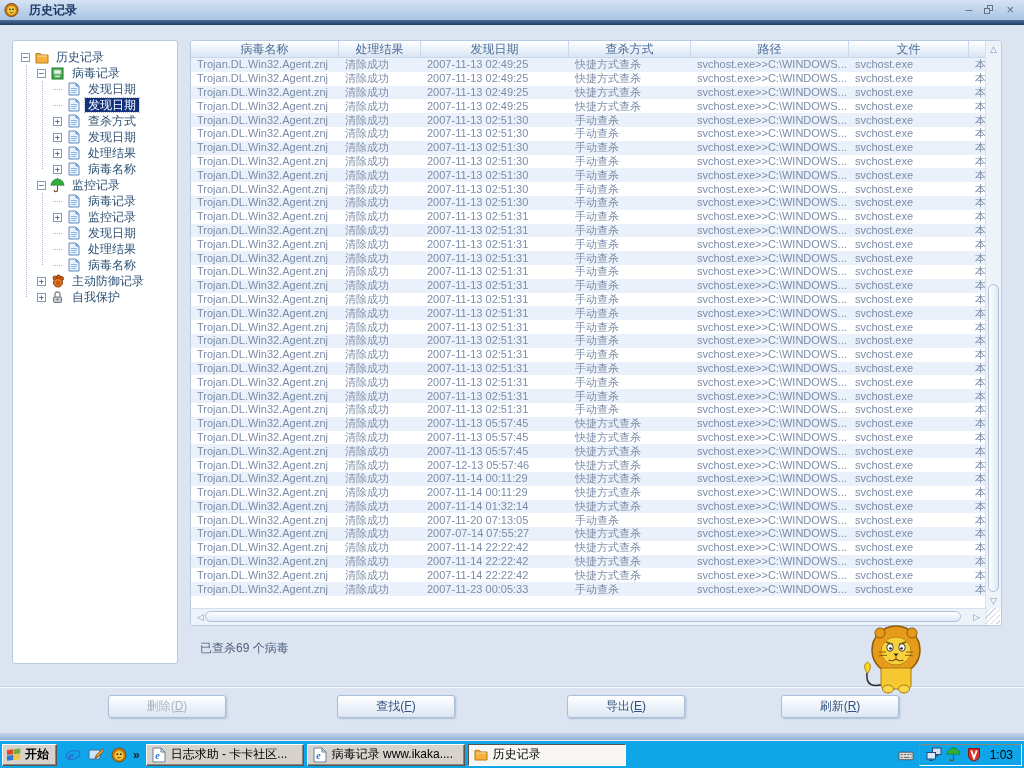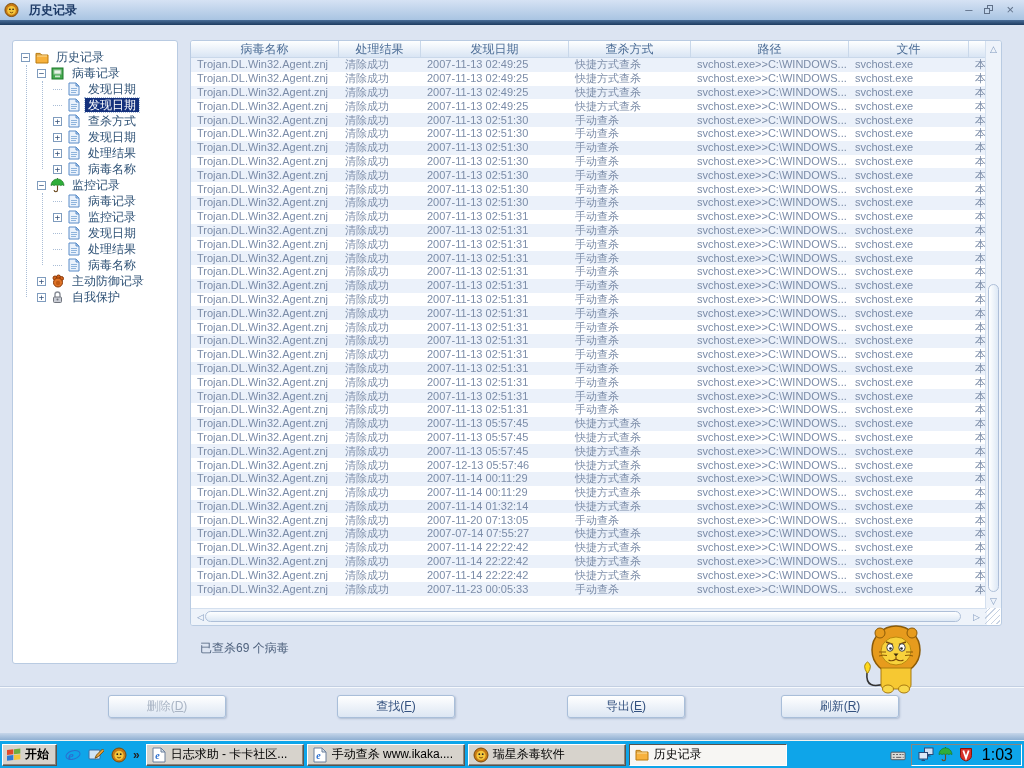--- a/index.html
+++ b/index.html
@@ -79,21 +79,21 @@
   .chevron{font-size:12px;font-weight:bold;color:#222;margin-right:6px;flex:none;cursor:pointer;}
   .task-btn{height:22px;width:158px;margin-right:3px;display:flex;align-items:center;gap:4px;padding:0 4px;
     font-size:12px;color:#000;overflow:hidden;white-space:nowrap;flex:none;cursor:pointer;}
   .task-btn.active{background:#f7f6f3;border-color:#58544e #ffffff #ffffff #58544e;box-shadow:none;}
   .task-ic{flex:none;display:inline-flex;width:16px;height:16px;align-items:center;justify-content:center;}
   .tray{margin-left:auto;display:flex;align-items:center;height:28px;}
   .tray-lone{margin-right:5px;display:inline-flex;}
   .tray-inset{display:flex;align-items:center;gap:4px;height:22px;padding:0 8px 0 6px;margin-right:2px;
     border:1px solid;border-color:#8a867e #ffffff #ffffff #8a867e;}
   .tray-ic{display:inline-flex;width:16px;height:16px;align-items:center;justify-content:center;cursor:pointer;}
-  .clock{font-size:16px;color:#000;margin-left:4px;}
+  .clock{font-size:12px;color:#000;margin-left:4px;}
 </style>
 </head>
 <body>
 
 <div id="stage">
 
   <div class="titlebar">
     <span class="tree-ic" id="title-icon">
         <svg width="16" height="16" viewBox="0 0 16 16">
           <circle cx="8" cy="8" r="7" fill="#c87a14" stroke="#7a4a08"></circle>
@@ -758,33 +758,21 @@
           <span>日志求助 - 卡卡社区...</span>
         </div>
         <div class="task-btn bevel-up">
           <span class="task-ic">
             <svg width="14" height="16" viewBox="0 0 14 16">
               <path d="M1 1 h8 l4 4 v10 h-12 z" fill="#fff" stroke="#6b7f9a"></path>
               <path d="M9 1 l4 4 h-4 z" fill="#d8e4f0" stroke="#6b7f9a"></path>
               <text x="3.2" y="12" font-size="10" font-weight="bold" font-style="italic" fill="#2a6fd0" font-family="Liberation Serif,serif">e</text>
             </svg>
           </span>
-          <span>手动查杀 www.ikaka....</span>
-        </div>
-        <div class="task-btn bevel-up">
-          <span class="task-ic">
-            <svg width="16" height="16" viewBox="0 0 16 16">
-              <circle cx="8" cy="8" r="7" fill="#c87a14" stroke="#7a4a08"></circle>
-              <circle cx="8" cy="8.4" r="4.6" fill="#f4c63c"></circle>
-              <circle cx="6.3" cy="7.2" r="0.9" fill="#222"></circle>
-              <circle cx="9.7" cy="7.2" r="0.9" fill="#222"></circle>
-              <path d="M6.2 10.2 q1.8 1.6 3.6 0" stroke="#7a4a08" fill="none"></path>
-            </svg>
-          </span>
-          <span>瑞星杀毒软件</span>
+          <span>病毒记录 www.ikaka....</span>
         </div>
         <div class="task-btn bevel-up active">
           <span class="task-ic">
             <svg width="14" height="13" viewBox="0 0 14 13">
               <path d="M1 4 v-1.6 h4.2 l1.4 1.6" fill="#fbd27c" stroke="#b97a10"></path>
               <path d="M1 4 h12 v8 h-12 z" fill="#f7b13c" stroke="#b97a10"></path>
               <path d="M2 5 h10" stroke="#fbe0a0"></path>
             </svg>
           </span>
           <span>历史记录</span>

